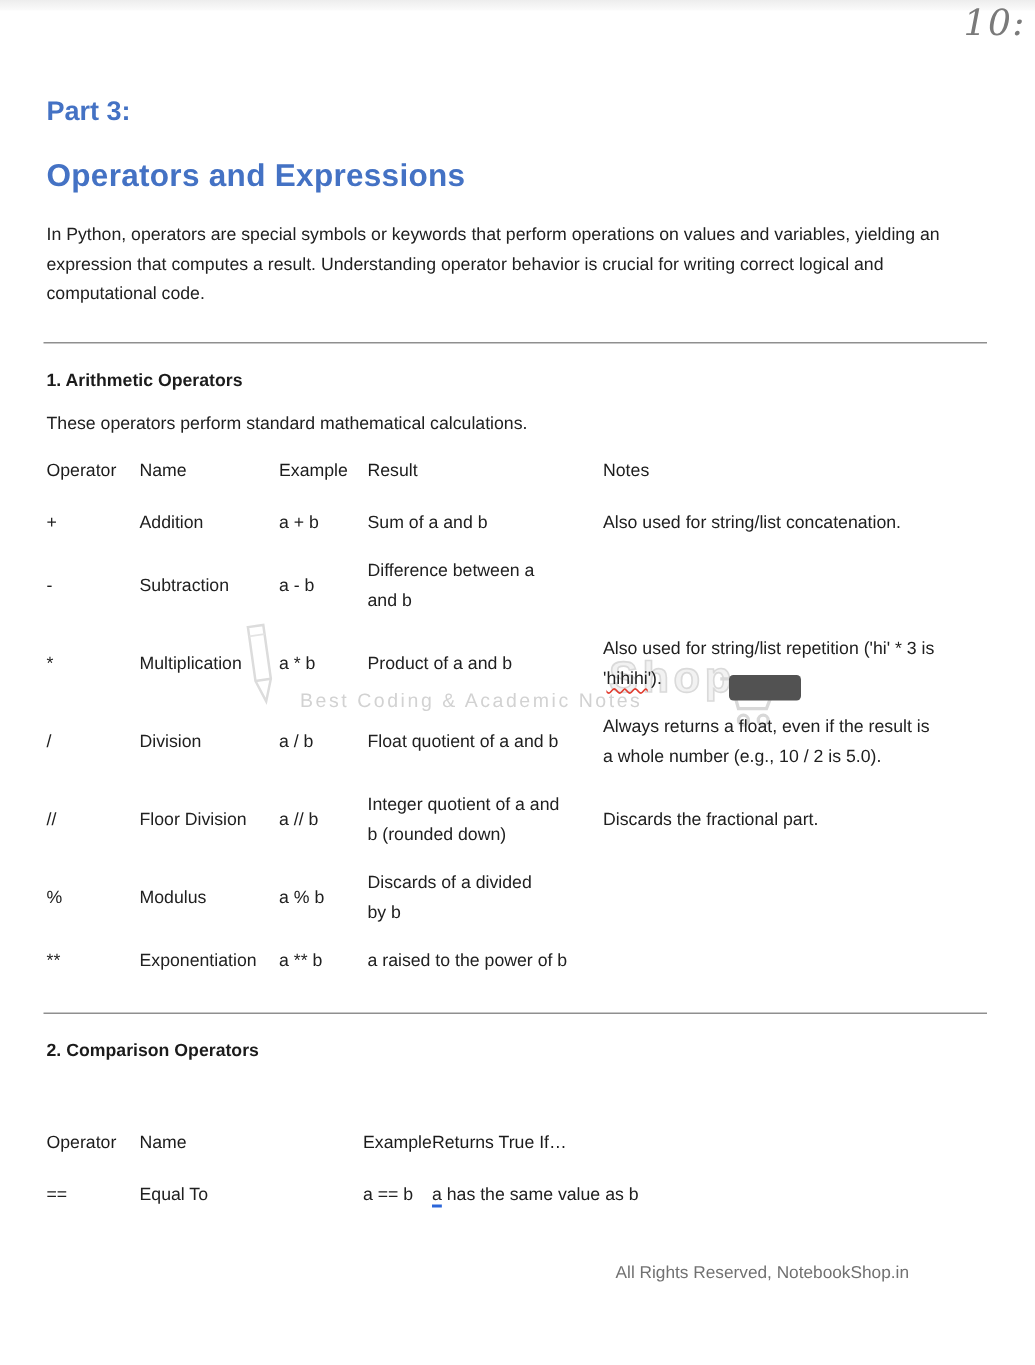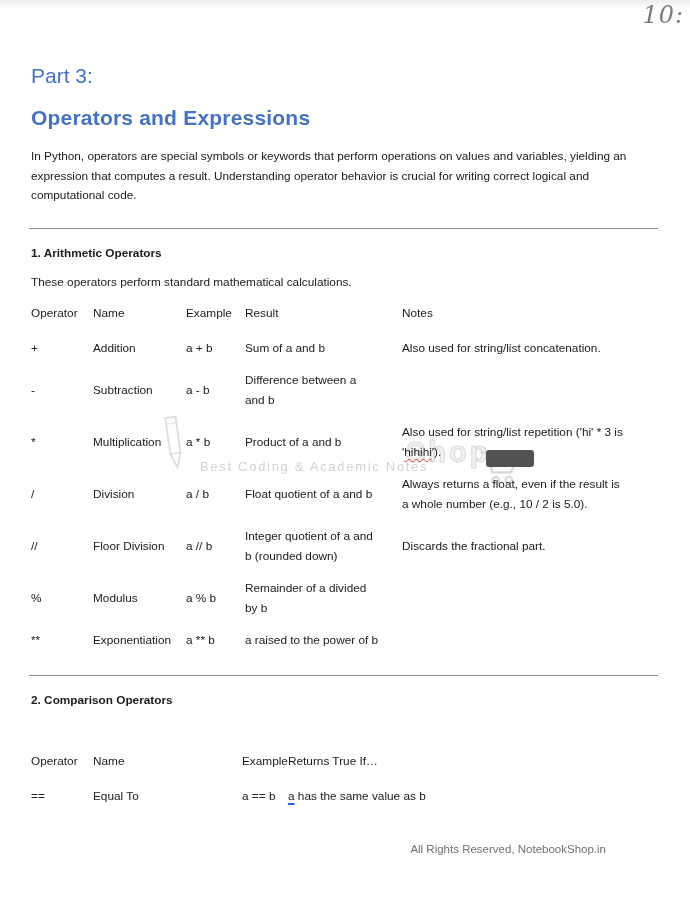--- a/index.html
+++ b/index.html
@@ -44,21 +44,21 @@
   .wm-cart { position: absolute; left: 330px; top: 42px; }
   .wm-badge {
     position: absolute; left: 338px; top: 44px;
     width: 24px; height: 17px; background: #525252; border-radius: 3px;
     color: #ffffff; font-size: 10px; font-weight: bold;
     text-align: center; line-height: 17px; padding-left: 48px;
   }
   
   .part-label {
     position: absolute; left: 31px; top: 64px; z-index: 1;
-    font-size: 21px; font-weight: normal; color: #4472c4;
+    font-size: 18px; font-weight: bold; color: #4472c4;
   }
   .doc-title {
     position: absolute; left: 31px; top: 106px; z-index: 1;
     font-size: 21px; font-weight: bold; color: #4472c4;
     letter-spacing: 0.2px;
   }
   .intro {
     position: absolute; left: 31px; top: 147px; width: 628px; z-index: 1;
     font-size: 11.8px; line-height: 19.5px;
   }
@@ -200,21 +200,21 @@
         <td>Floor Division</td>
         <td>a // b</td>
         <td>Integer quotient of a and
 b (rounded down)</td>
         <td class="notes-cell">Discards the fractional part.</td>
       </tr>
       <tr>
         <td>%</td>
         <td>Modulus</td>
         <td>a % b</td>
-        <td>Remainder of a divided
+        <td>Discards of a divided
 by b</td>
         <td class="notes-cell"></td>
       </tr>
       <tr>
         <td>**</td>
         <td>Exponentiation</td>
         <td>a ** b</td>
         <td>a raised to the power of b</td>
         <td class="notes-cell"></td>
       </tr>

